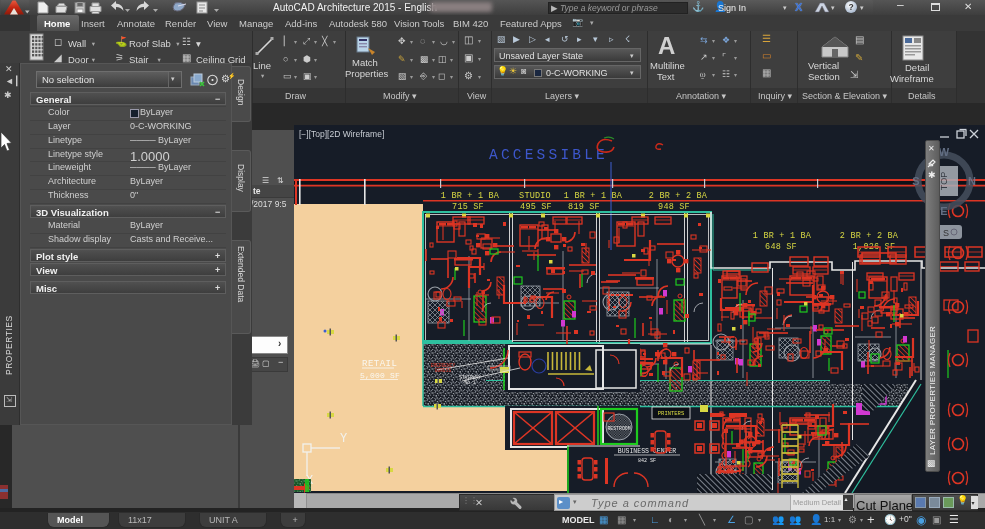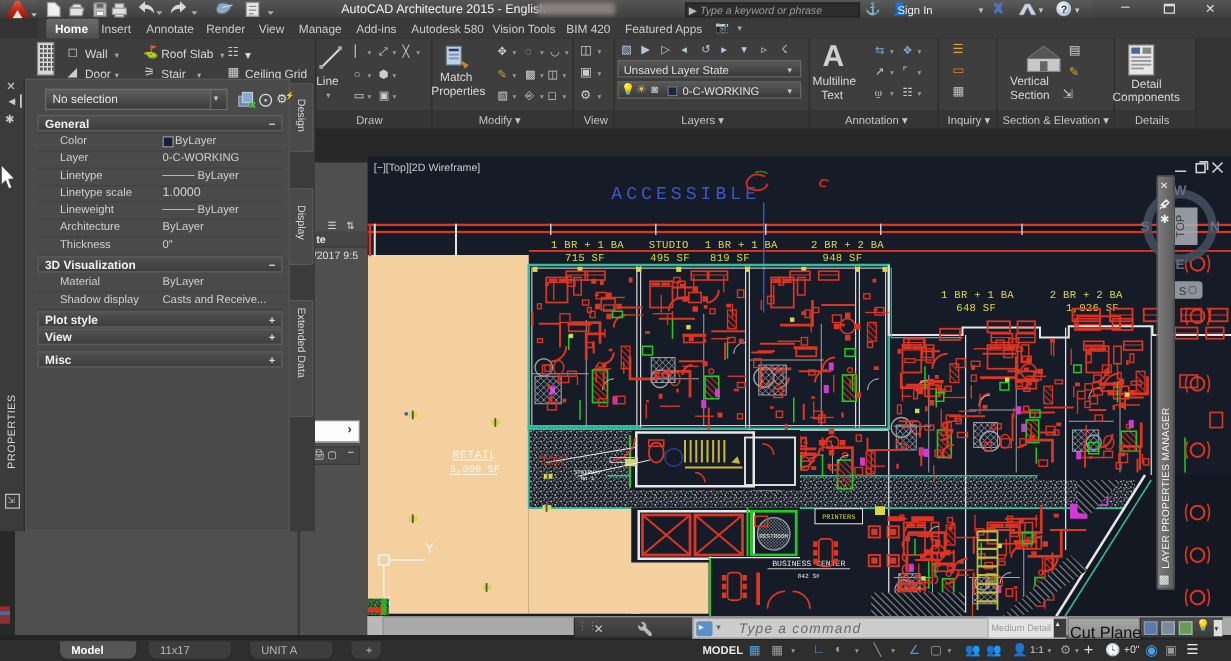--- a/index.html
+++ b/index.html
@@ -250,21 +250,21 @@
 <svg class="abs" style="left:902px;top:35px" width="22" height="26" viewBox="0 0 22 26">
 <rect x="1" y="1" width="20" height="24" fill="#e8e8e8" stroke="#888"></rect>
 <rect x="3" y="3" width="7" height="5" fill="#4a6a9a"></rect>
     <rect x="12" y="3" width="7" height="5" fill="#888"></rect>
 <rect x="3" y="10" width="16" height="1.5" fill="#999"></rect>
     <rect x="3" y="13" width="16" height="1.5" fill="#999"></rect>
 <rect x="3" y="16" width="16" height="1.5" fill="#999"></rect>
     <rect x="3" y="19" width="10" height="1.5" fill="#999"></rect>
   </svg>
 <div class="tx" style="left:905px;top:62px;font-size:9.5px;color:#d8d8d8">Detail</div>
-<div class="tx" style="left:890px;top:73px;font-size:9.5px;color:#d8d8d8">Components</div>
+<div class="tx" style="left:890px;top:73px;font-size:9.5px;color:#d8d8d8">Wireframe</div>
 <div class="abs" style="left:0;top:103px;width:985px;height:409px;background:#282828"></div>
 <svg class="abs" style="left:294px;top:125px" width="691" height="368" viewBox="294 125 691 368">
 <defs>
 <pattern id="stip" width="8" height="8" patternUnits="userSpaceOnUse">
 <rect width="8" height="8" fill="#1a1e26"></rect>
 <circle cx="0.9" cy="1.1" r="0.75" fill="#b2b7be"></circle>
         <circle cx="3.1" cy="0.6" r="0.6" fill="#9aa0a8"></circle>
         <circle cx="5.4" cy="1.6" r="0.7" fill="#a8adb4"></circle>
         <circle cx="7.2" cy="0.9" r="0.55" fill="#8a9098"></circle>
 <circle cx="1.8" cy="3.2" r="0.65" fill="#989ea6"></circle>
@@ -1276,22 +1276,22 @@
 <div class="abs" style="left:30px;top:92px;width:196px;height:13px;background:linear-gradient(#505050,#3e3e3e);border:1px solid #5e5e5e"></div>
 <div class="tx" style="left:36px;top:93.5px;font-size:9.5px;font-weight:bold;color:#f0f0f0">General</div>
 <div class="tx" style="left:215px;top:93.5px;font-size:9px;font-weight:bold;color:#ddd">−</div>
 <div class="tx" style="left:48px;top:107px;font-size:9px;color:#d0d0d0">Color</div>
 <div class="abs" style="left:130px;top:108.5px;width:9px;height:9px;background:#16202e;border:1px solid #99a"></div>
 <div class="tx" style="left:130px;top:107px;font-size:9px;color:#d0d0d0">&nbsp;&nbsp;&nbsp;&nbsp;ByLayer</div>
 <div class="tx" style="left:48px;top:121px;font-size:9px;color:#d0d0d0">Layer</div>
 <div class="tx" style="left:130px;top:121px;font-size:9px;color:#d0d0d0">0-C-WORKING</div>
 <div class="tx" style="left:48px;top:135px;font-size:9px;color:#d0d0d0">Linetype</div>
 <div class="tx" style="left:130px;top:135px;font-size:9px;color:#d0d0d0">──── ByLayer</div>
-<div class="tx" style="left:48px;top:149px;font-size:9px;color:#d0d0d0">Linetype scale</div>
-<div class="tx" style="left:130px;top:149px;font-size:10px;color:#d0d0d0">1.0000</div>
+<div class="tx" style="left:48px;top:149px;font-size:9px;color:#d0d0d0">Linetype style</div>
+<div class="tx" style="left:130px;top:149px;font-size:13px;color:#d0d0d0">1.0000</div>
 <div class="tx" style="left:48px;top:162px;font-size:9px;color:#d0d0d0">Lineweight</div>
 <div class="tx" style="left:130px;top:162px;font-size:9px;color:#d0d0d0">──── ByLayer</div>
 <div class="tx" style="left:48px;top:176px;font-size:9px;color:#d0d0d0">Architecture</div>
 <div class="tx" style="left:130px;top:176px;font-size:9px;color:#d0d0d0">ByLayer</div>
 <div class="tx" style="left:48px;top:190px;font-size:9px;color:#d0d0d0">Thickness</div>
 <div class="tx" style="left:130px;top:190px;font-size:9px;color:#d0d0d0">0"</div>
 <div class="abs" style="left:30px;top:205px;width:196px;height:13px;background:linear-gradient(#505050,#3e3e3e);border:1px solid #5e5e5e"></div>
 <div class="tx" style="left:36px;top:206.5px;font-size:9.5px;font-weight:bold;color:#f0f0f0">3D Visualization</div>
 <div class="tx" style="left:215px;top:206.5px;font-size:9px;font-weight:bold;color:#ddd">−</div>
 <div class="tx" style="left:48px;top:220px;font-size:9px;color:#d0d0d0">Material</div>

